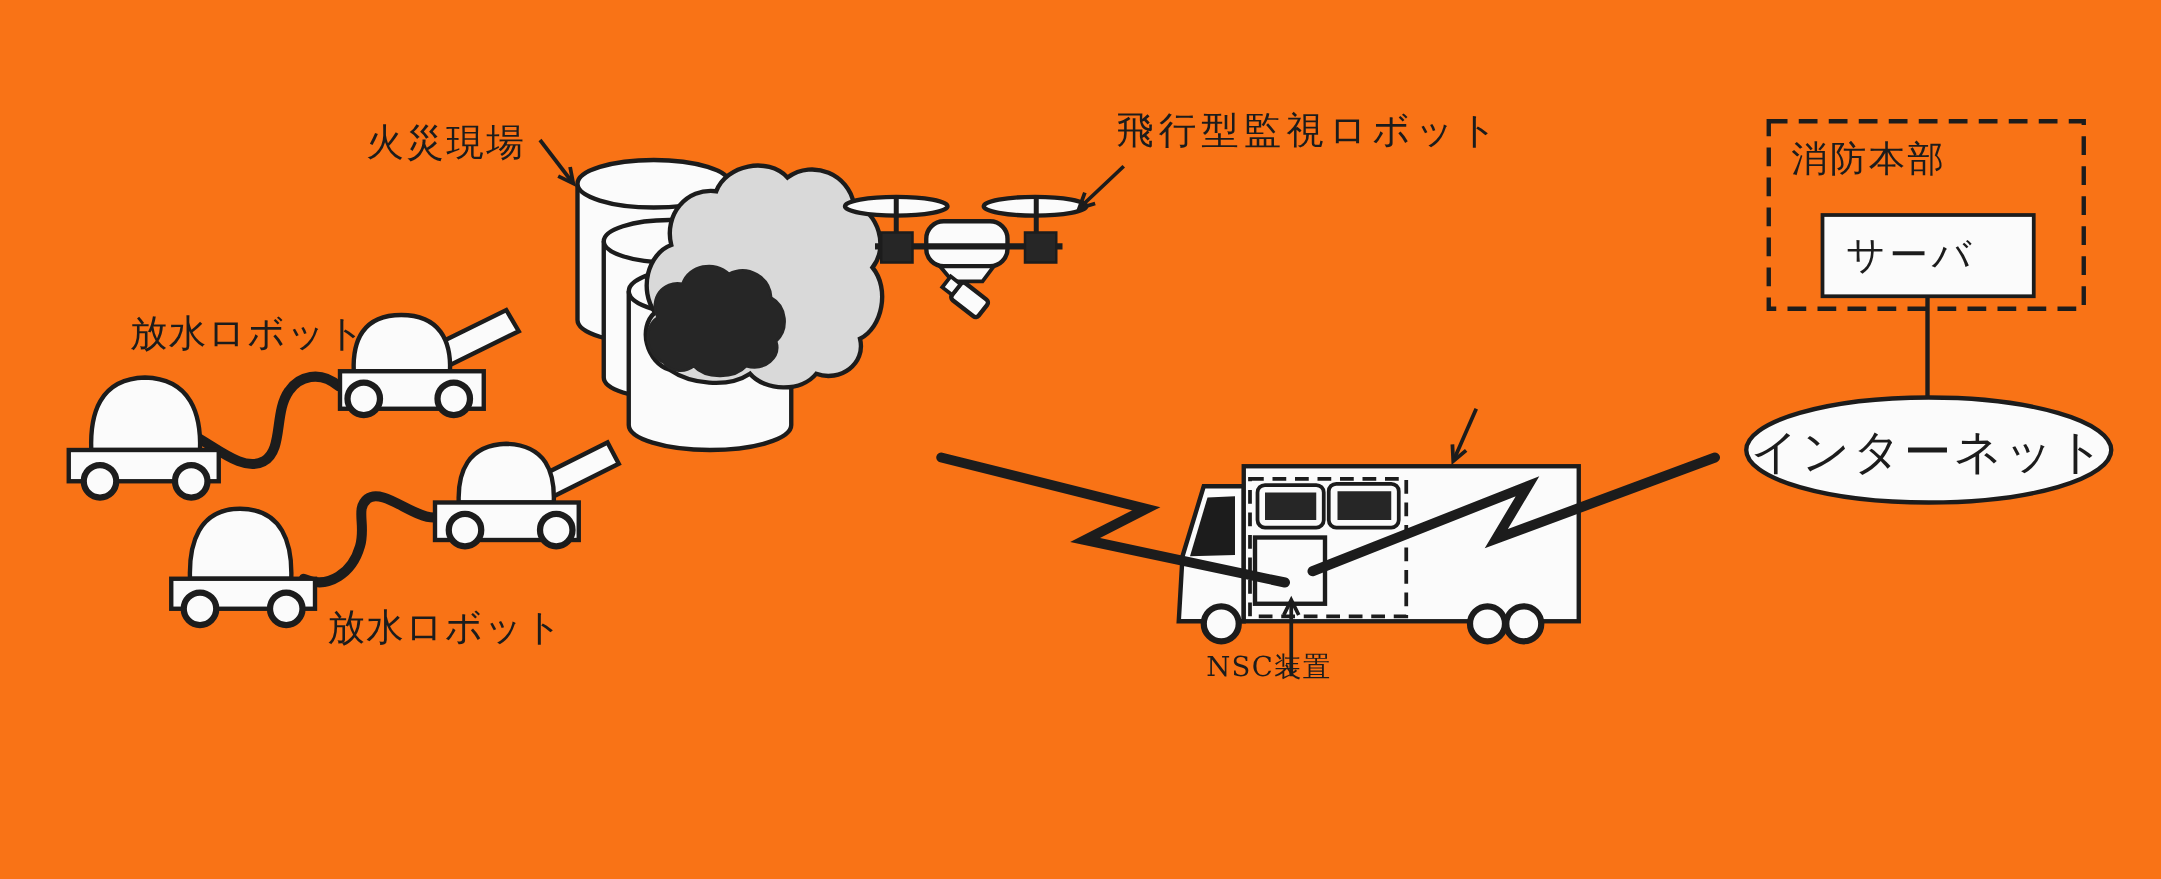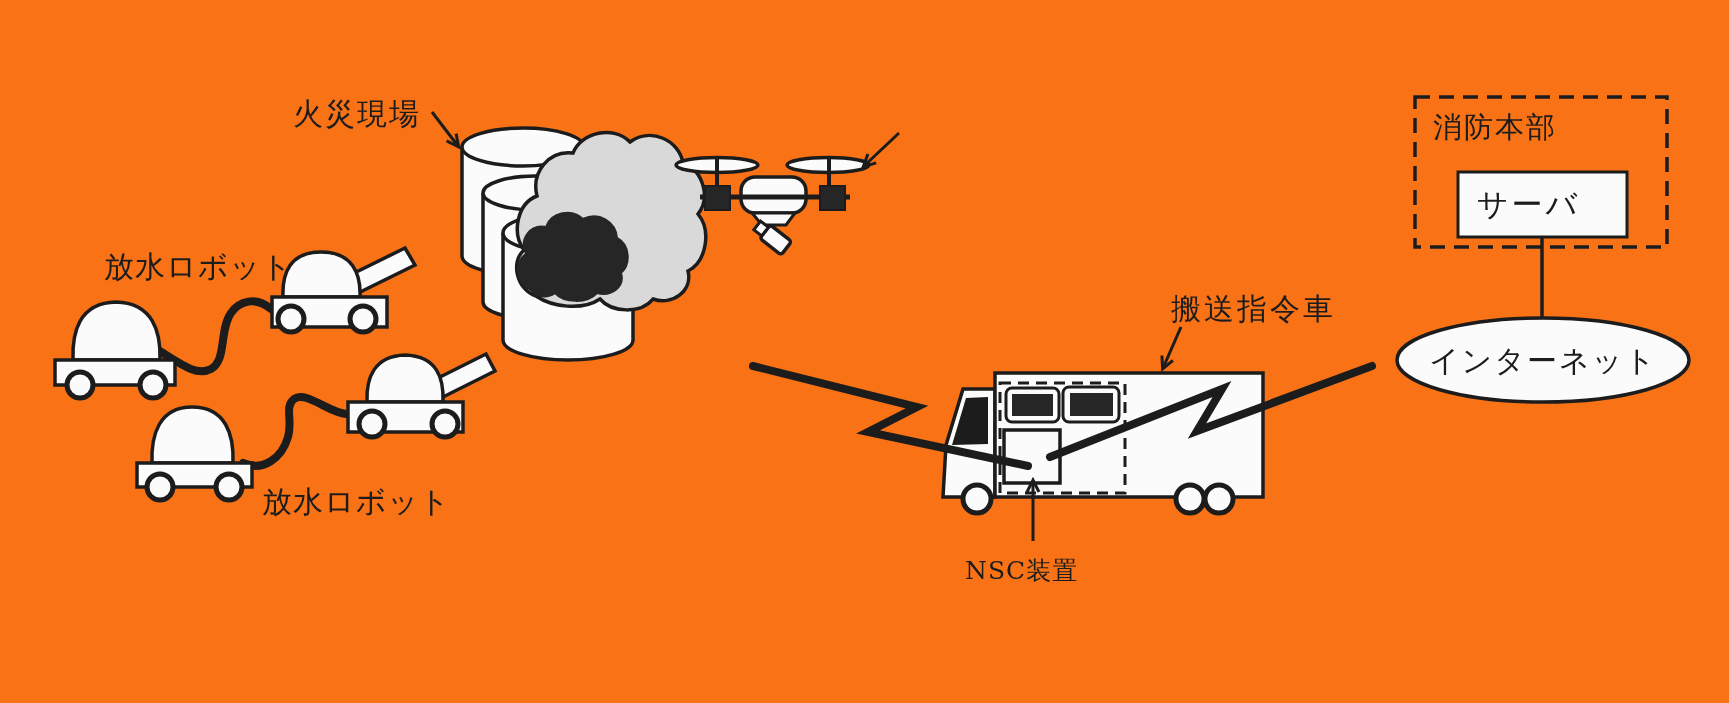--- a/index.html
+++ b/index.html
@@ -5,24 +5,24 @@
   html,body{margin:0;padding:0;background:#fbfbfb;}
   .canvas{position:relative;width:1729px;height:703px;background:#f97316;overflow:hidden;
           font-family:"DejaVu Serif","Liberation Serif",serif;color:#1c1c1c;}
   .art{position:absolute;left:0;top:0;}
   .lbl{position:absolute;white-space:nowrap;color:#1c1c1c;}
   .lbl-fire     {left:293px;top:94px; font-size:30px;letter-spacing:2px;}
   .lbl-drone    {left:893px;top:84px; font-size:30px;letter-spacing:4px;}
   .lbl-wr-top   {left:104px;top:247px;font-size:30px;letter-spacing:1px;}
   .lbl-wr-bot   {left:262px;top:482px;font-size:30px;letter-spacing:1px;}
   .lbl-vehicle  {left:1171px;top:289px;font-size:30px;letter-spacing:3px;}
-  .lbl-nsc      {left:965px;top:554px;font-size:25px;letter-spacing:1px;}
+  .lbl-nsc      {left:965px;top:519px;font-size:22px;letter-spacing:1px;}
   .lbl-hq       {left:1433px;top:108px;font-size:29px;letter-spacing:2px;font-family:Liberation Serif, serif;}
   .lbl-server   {left:1458px;top:172px;width:141px;height:65px;line-height:65px;text-align:center;font-size:31px;letter-spacing:3px;}
-  .lbl-internet {left:1397px;top:342px;width:292px;height:38px;line-height:38px;text-align:center;font-size:30px;letter-spacing:2px;}
+  .lbl-internet {left:1397px;top:342px;width:292px;height:38px;line-height:38px;text-align:center;font-size:38px;letter-spacing:2px;}
   .lbl-caption  {left:600px;top:611px;font-size:36px;letter-spacing:2px;}
 </style>
 </head>
 <body>
 
 <div class="canvas">
 
 <svg class="art" width="1729" height="703" viewBox="0 0 1729 703">
   <defs>
     <marker id="ah" markerWidth="18" markerHeight="18" refX="13" refY="8" orient="auto" markerUnits="userSpaceOnUse">
@@ -136,21 +136,21 @@
 
   <g stroke="#1c1c1c" stroke-width="3" fill="none">
     <line x1="432" y1="112" x2="458" y2="146" marker-end="url(#ah)"></line>
     <line x1="899" y1="133" x2="864" y2="166" marker-end="url(#ah)"></line>
     <line x1="1181" y1="327" x2="1163" y2="368" marker-end="url(#ah)"></line>
     <line x1="1033" y1="541" x2="1033" y2="481" marker-end="url(#ah)"></line>
   </g>
 </svg>
 
 <div class="lbl lbl-fire">火災現場</div>
+<div class="lbl lbl-drone">飛行型監視ロボット</div>
 <div class="lbl lbl-wr-top">放水ロボット</div>
 <div class="lbl lbl-wr-bot">放水ロボット</div>
-<div class="lbl lbl-vehicle">搬送指令車</div>
 <div class="lbl lbl-nsc">NSC装置</div>
 <div class="lbl lbl-hq">消防本部</div>
 <div class="lbl lbl-server">サーバ</div>
 <div class="lbl lbl-internet">インターネット</div>
 
 </div>
 
 </body></html>

